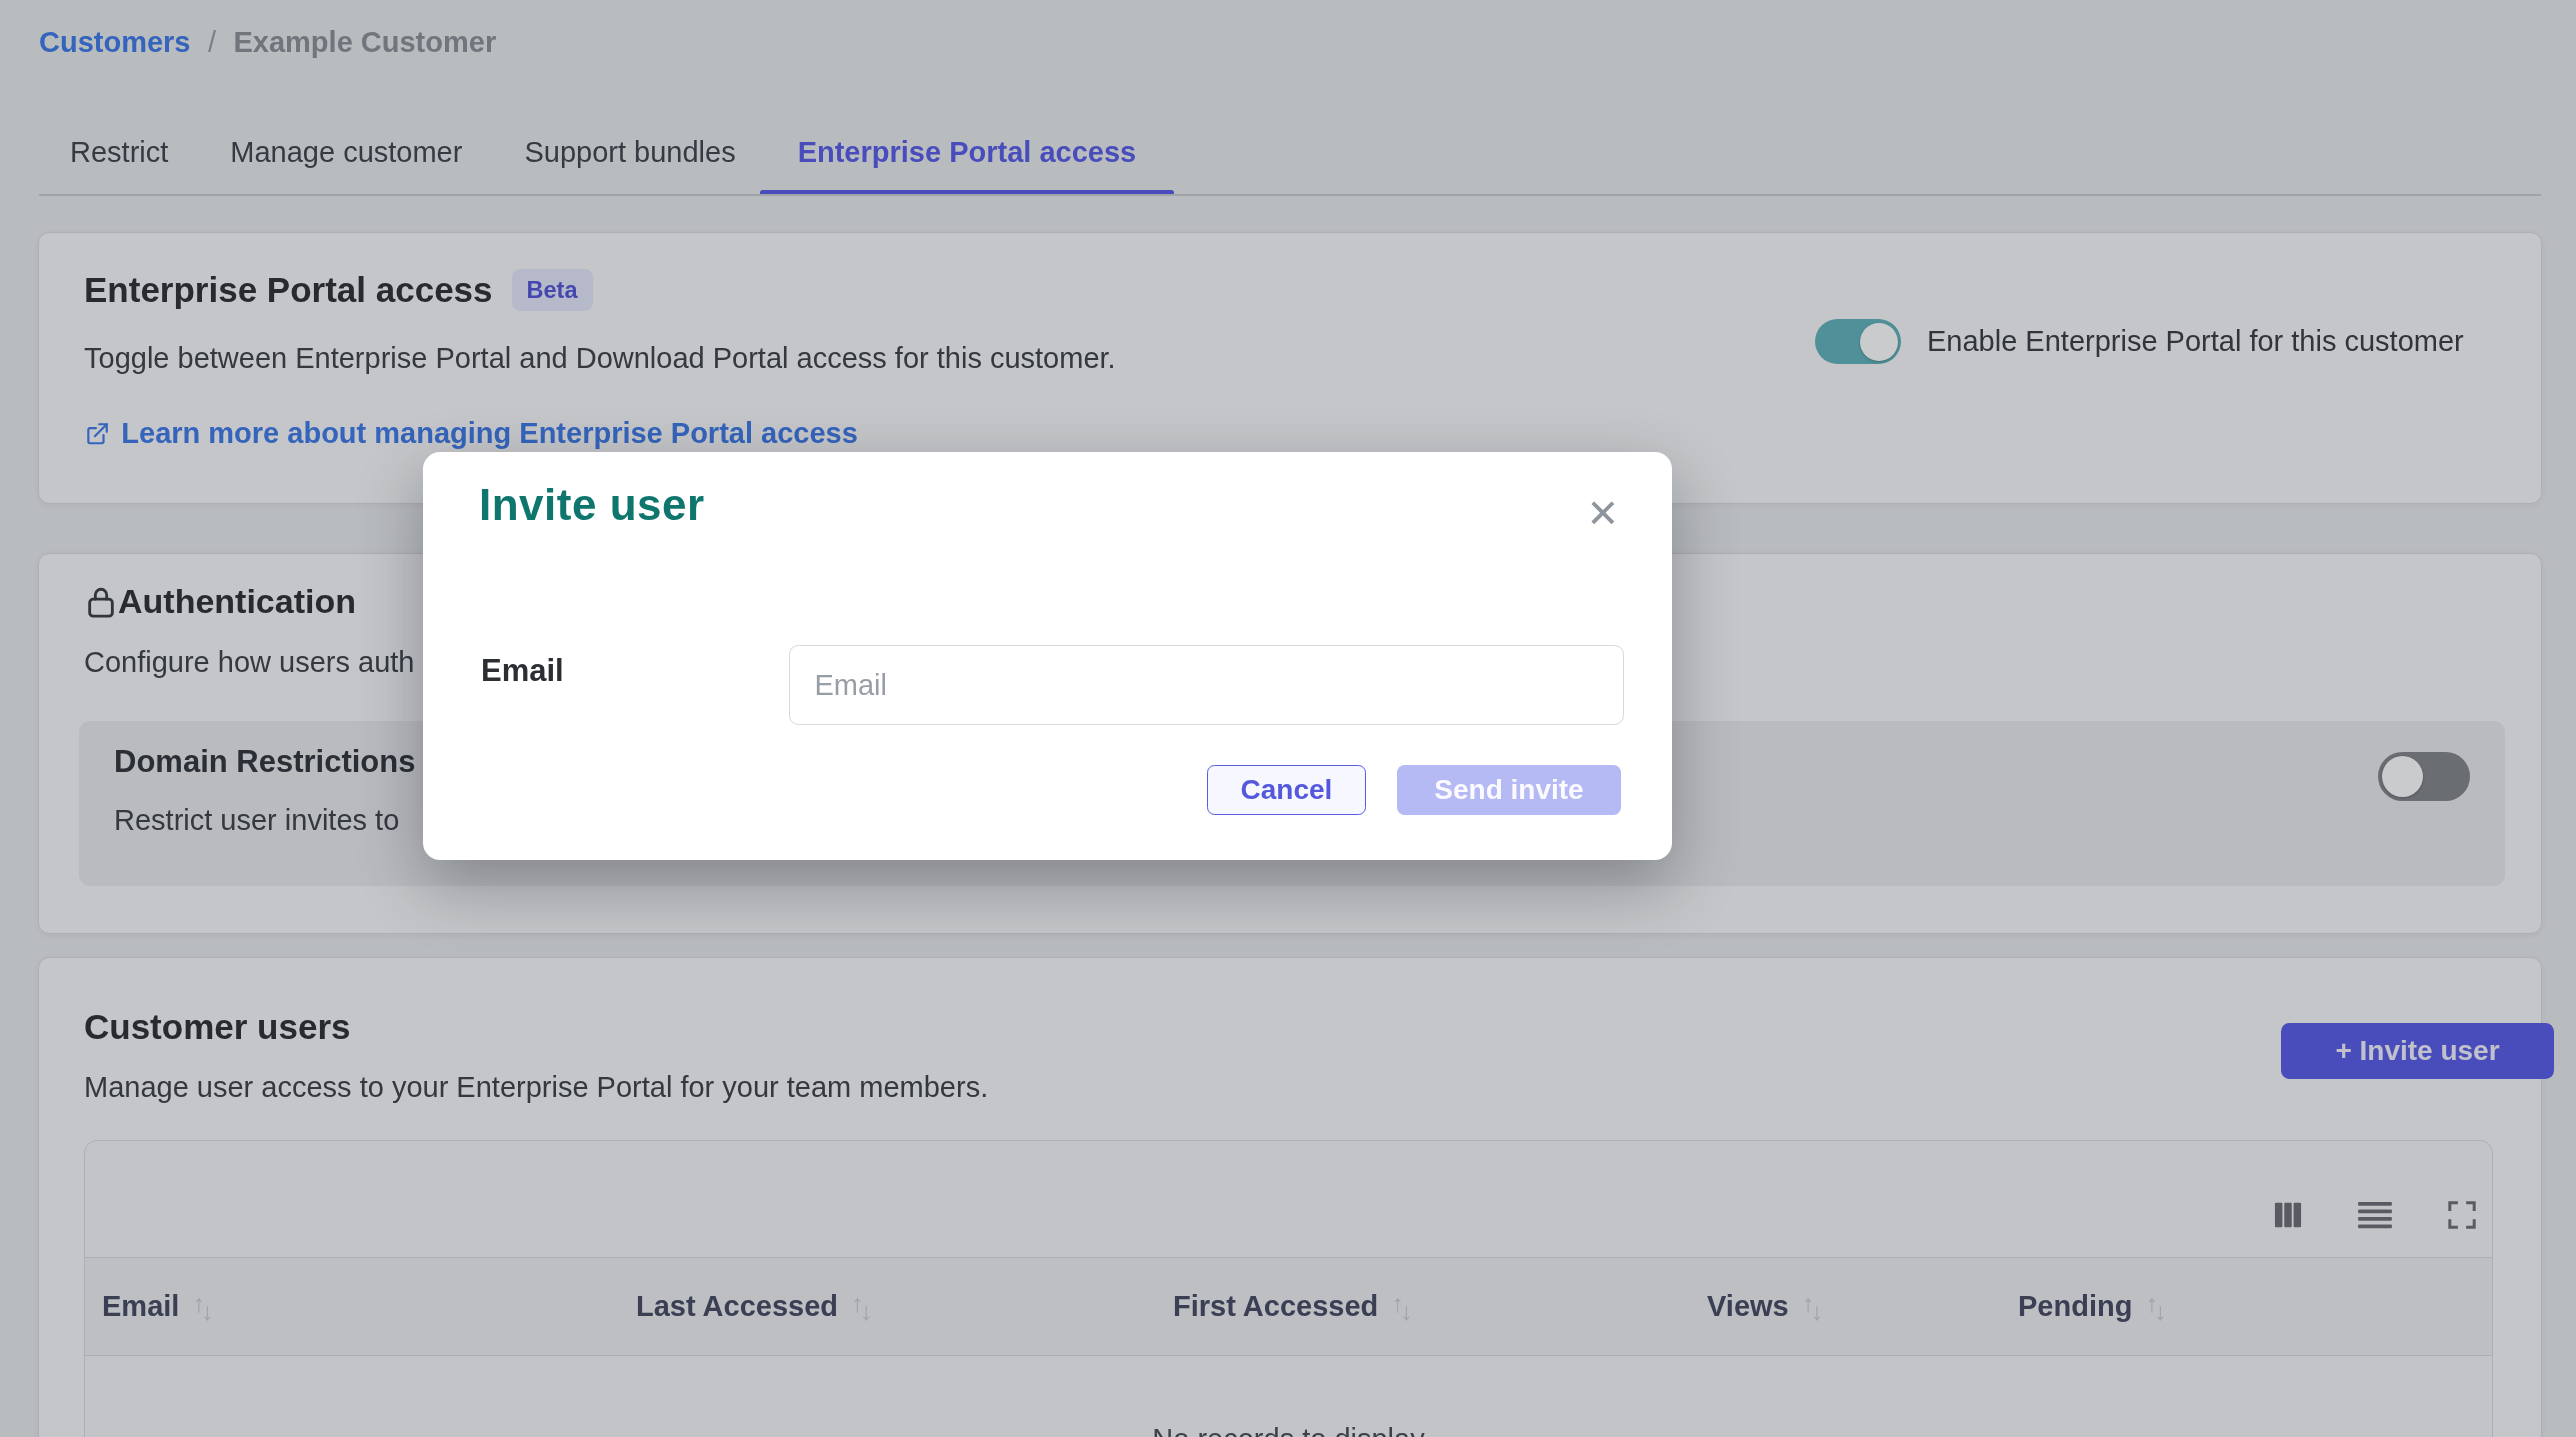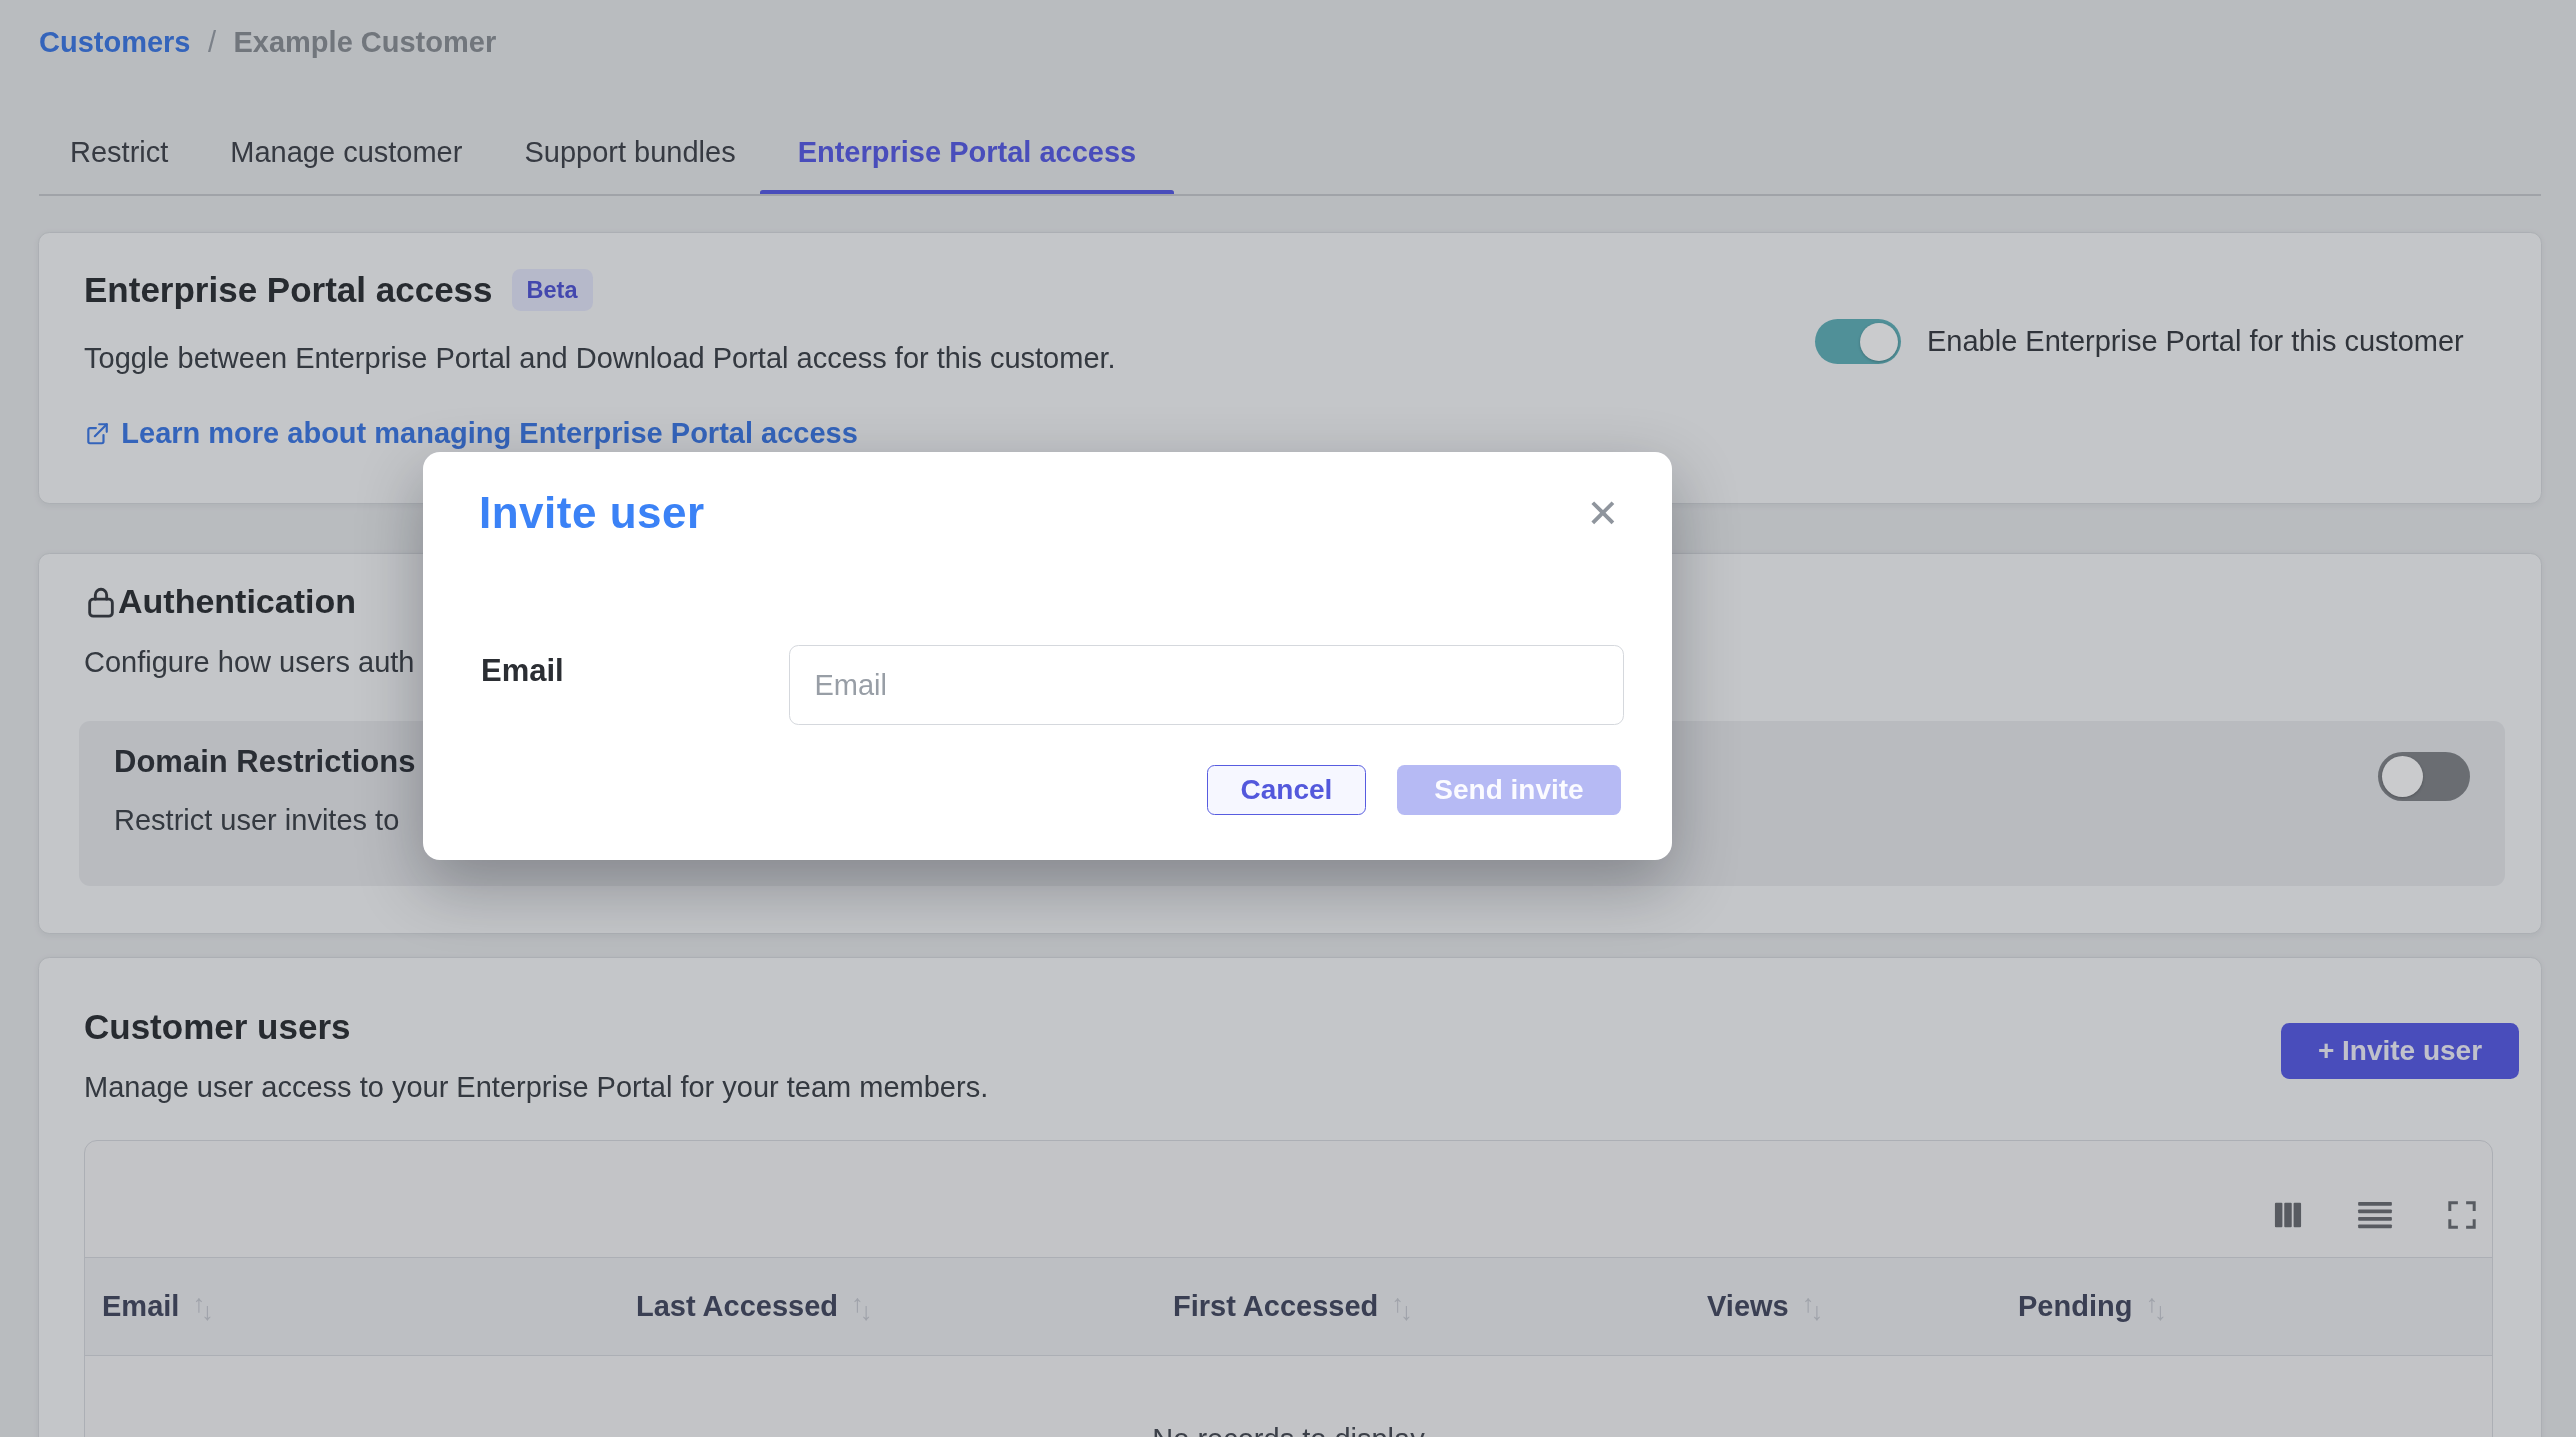--- a/index.html
+++ b/index.html
@@ -48,36 +48,36 @@
   .auth-title-row{position:absolute;left:45px;top:28px;display:flex;align-items:center;}
   .auth-desc{position:absolute;left:45px;top:92px;}
   .inner-card{position:absolute;left:40px;top:167px;width:2426px;height:165px;background:#e9ebee;border-radius:11.3px;}
   .inner-card .h3{position:absolute;left:35px;top:22.5px;font-size:31px;font-weight:700;color:#33373d;margin:0;}
   .inner-card .p{position:absolute;left:35px;top:83px;font-size:29px;color:#3f444b;margin:0;}
   .domain-toggle{left:2299px;top:31px;}
 
   
   .users-title{position:absolute;left:45px;top:49px;}
   .users-desc{position:absolute;left:45px;top:113px;}
-  .invite-btn{position:absolute;left:2242px;top:65px;width:238px;height:56px;background:#5a5ee8;color:#f2f3fd;font-size:28px;font-weight:700;border:none;border-radius:8.5px;cursor:pointer;}
+  .invite-btn{position:absolute;left:2242px;top:65px;width:273px;height:56px;background:#5a5ee8;color:#f2f3fd;font-size:28px;font-weight:700;border:none;border-radius:8.5px;cursor:pointer;}
 
   .table-card{position:absolute;left:45px;top:182px;width:2409px;height:526px;background:#f6f7f8;border:0.9px solid #d9dbe0;border-radius:13px;overflow:hidden;}
   .table-toolbar{position:absolute;top:0;left:0;right:0;height:116px;display:flex;justify-content:flex-end;align-items:center;gap:53px;padding:32px 15px 0 0;}
   .tool-btn{background:none;border:none;cursor:pointer;padding:0;display:flex;align-items:center;}
   .table-header{position:absolute;top:116px;left:0;right:0;height:99px;background:#eff0f3;border-top:1.9px solid #d9dbe0;border-bottom:1.9px solid #d9dbe0;}
   .th{position:absolute;top:0;height:100%;display:flex;align-items:center;gap:13px;font-size:29px;font-weight:700;color:#474c63;}
   .sort{display:inline-flex;color:#c9ccd3;font-size:25px;font-weight:400;line-height:1;}
   .sort .up{transform:translateY(-2.8px);}
   .sort .down{transform:translateY(4.7px);margin-left:-3.8px;}
   .empty-text{position:absolute;left:0;right:0;top:282px;text-align:center;font-size:29px;color:#4a4e57;}
 
   
   .backdrop{position:absolute;inset:0;background:rgba(15,18,26,0.22);z-index:50;}
   .modal{position:absolute;left:423px;top:452px;width:1249px;height:408px;background:#ffffff;border-radius:17px;box-shadow:0 24.4px 66px rgba(10,14,22,0.30);z-index:60;}
-  .modal-title{position:absolute;left:56px;top:36px;font-size:44px;font-weight:800;color:#3b82f6;margin:0;letter-spacing:0.5px;}
+  .modal-title{position:absolute;left:56px;top:28px;font-size:44px;font-weight:800;color:#0f766e;margin:0;letter-spacing:0.5px;}
   .modal-close{position:absolute;right:49px;top:38px;background:none;border:none;font-size:39px;color:#8f959d;cursor:pointer;line-height:1;padding:3.8px;}
   .modal-label{position:absolute;left:58px;top:201px;font-size:31px;font-weight:700;color:#2b2e33;}
   .modal-input{position:absolute;left:366px;top:193px;width:835px;height:80px;border:1.9px solid #d5d8dd;border-radius:9.4px;font-size:29px;color:#2b2e33;padding:0 24.4px;background:#fff;outline:none;}
   .modal-input::placeholder{color:#989ea6;}
   .btn-cancel{position:absolute;left:784px;top:313px;width:159px;height:50px;background:#f6f7ff;border:1.9px solid #575ce0;border-radius:7.5px;color:#5358dc;font-size:28px;font-weight:700;cursor:pointer;}
   .btn-send{position:absolute;left:974px;top:313px;width:224px;height:50px;background:#b6baf4;border:none;border-radius:7.5px;color:#fbfbff;font-size:28px;font-weight:700;cursor:default;}
 
   svg{display:block;}
 </style>
 </head>

